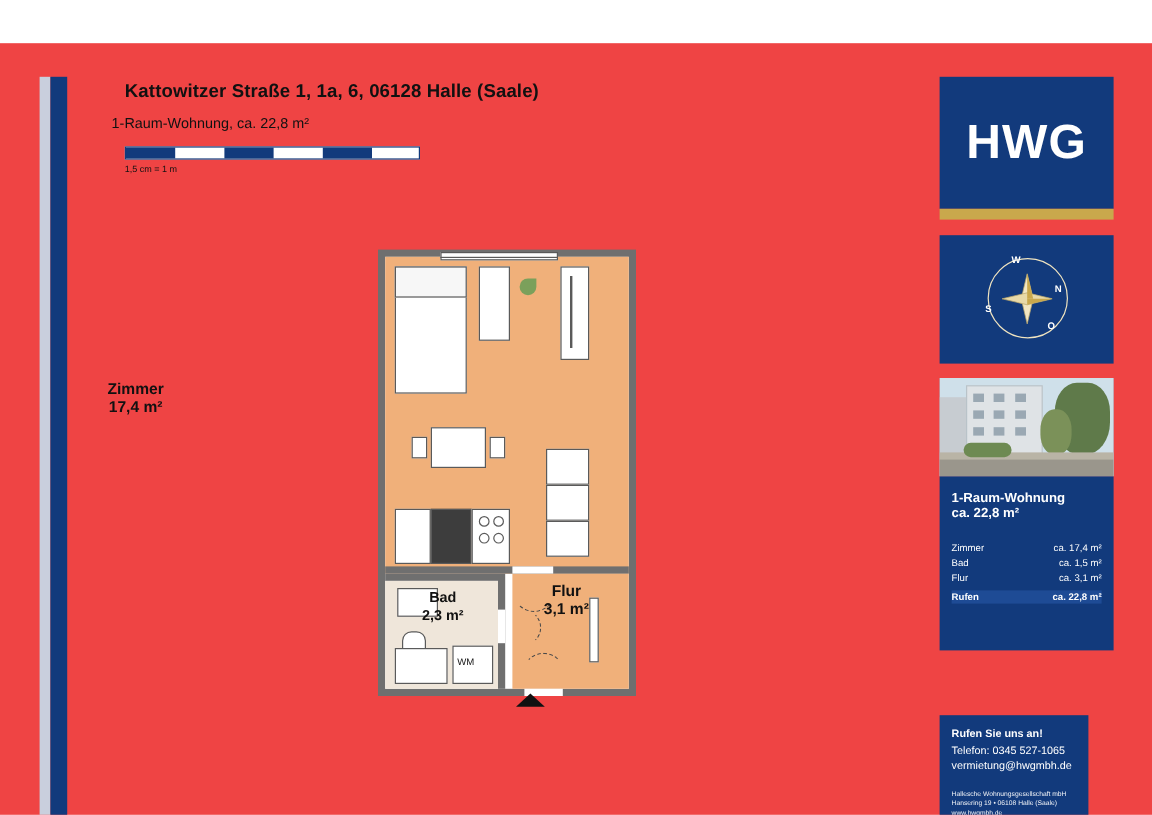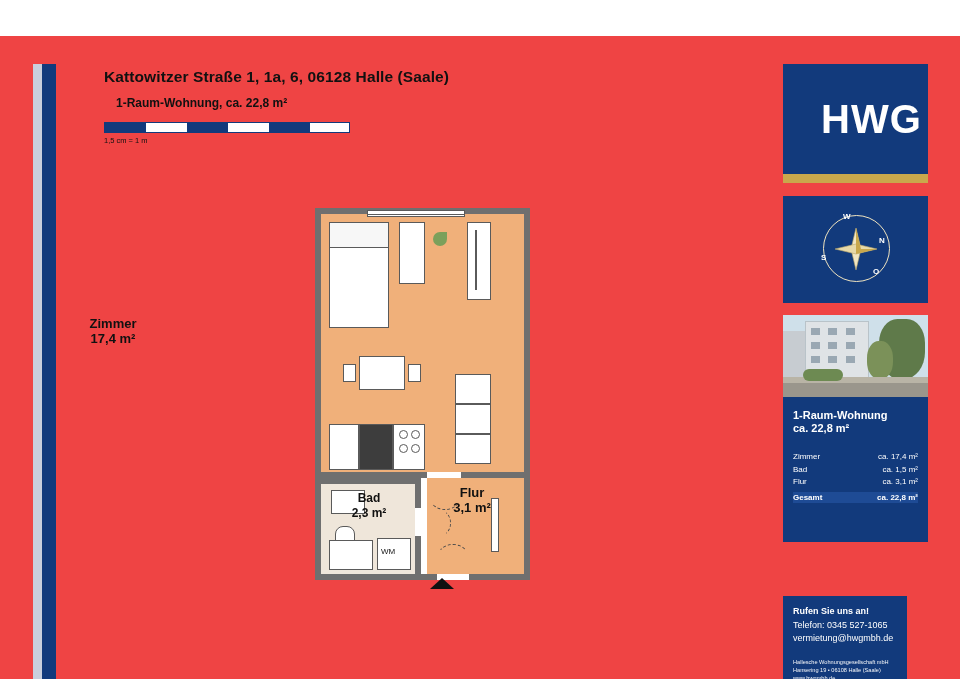--- a/index.html
+++ b/index.html
@@ -16,42 +16,42 @@
   
   .stripe-a{position:absolute;left:33px;top:28px;width:9px;height:624px;background:#c9cfdd;}
   .stripe-b{position:absolute;left:42px;top:28px;width:14px;height:624px;background:#123a7c;}
 
   
   .title{
     position:absolute;left:104px;top:32px;
     font-size:15.5px;font-weight:bold;letter-spacing:.1px;color:#111;
   }
   .subtitle{
-    position:absolute;left:116px;top:60px;
-    font-size:12px;font-weight:bold;color:#111;
+    position:absolute;left:93px;top:60px;
+    font-size:12px;font-weight:normal;color:#111;
   }
 
   
   .scalebar{
     position:absolute;left:104px;top:86px;width:246px;height:11px;
     border:1px solid #123a7c;background:#fff;box-sizing:border-box;
   }
   .scalebar i{position:absolute;top:0;height:9px;background:#123a7c;display:block;}
   .sb1{left:0;width:41px;}
   .sb2{left:82px;width:41px;}
   .sb3{left:164px;width:41px;}
   .scale-label{
     position:absolute;left:104px;top:100px;font-size:7.5px;font-weight:normal;color:#111;
   }
 
   
   .rc{position:absolute;left:783px;}
   .logo-box{top:28px;width:145px;height:110px;background:#123a7c;}
   .logo-text{
-    position:absolute;left:16px;top:0;width:145px;height:110px;
+    position:absolute;left:0;top:0;width:145px;height:110px;
     display:flex;align-items:center;justify-content:center;
     color:#fff;font-size:40px;font-weight:bold;letter-spacing:1px;
   }
   .logo-gold{top:138px;width:145px;height:9px;background:#c9a84c;}
 
   .compass-box{top:160px;width:145px;height:107px;background:#123a7c;}
   .photo-box{top:279px;width:145px;height:82px;overflow:hidden;background:#9fb4c6;}
   .info-box{top:361px;width:145px;height:145px;background:#123a7c;}
   .contact-box{top:560px;width:124px;height:92px;background:#123a7c;}
 
@@ -277,21 +277,21 @@
       </div>
       <div class="ib-row">
         <span>Bad</span>
         <span>ca. 1,5 m²</span>
       </div>
       <div class="ib-row">
         <span>Flur</span>
         <span>ca. 3,1 m²</span>
       </div>
       <div class="ib-total">
-        <span>Gesamt</span>
+        <span>Rufen</span>
         <span>ca. 22,8 m²</span>
       </div>
     </div>
   </div>
 
   <div class="rc contact-box" style="position:absolute;">
     <div class="ct-title">Rufen Sie uns an!</div>
     <div class="ct-lines">
       <div>Telefon: 0345 527-1065</div>
       <div>vermietung@hwgmbh.de</div>

